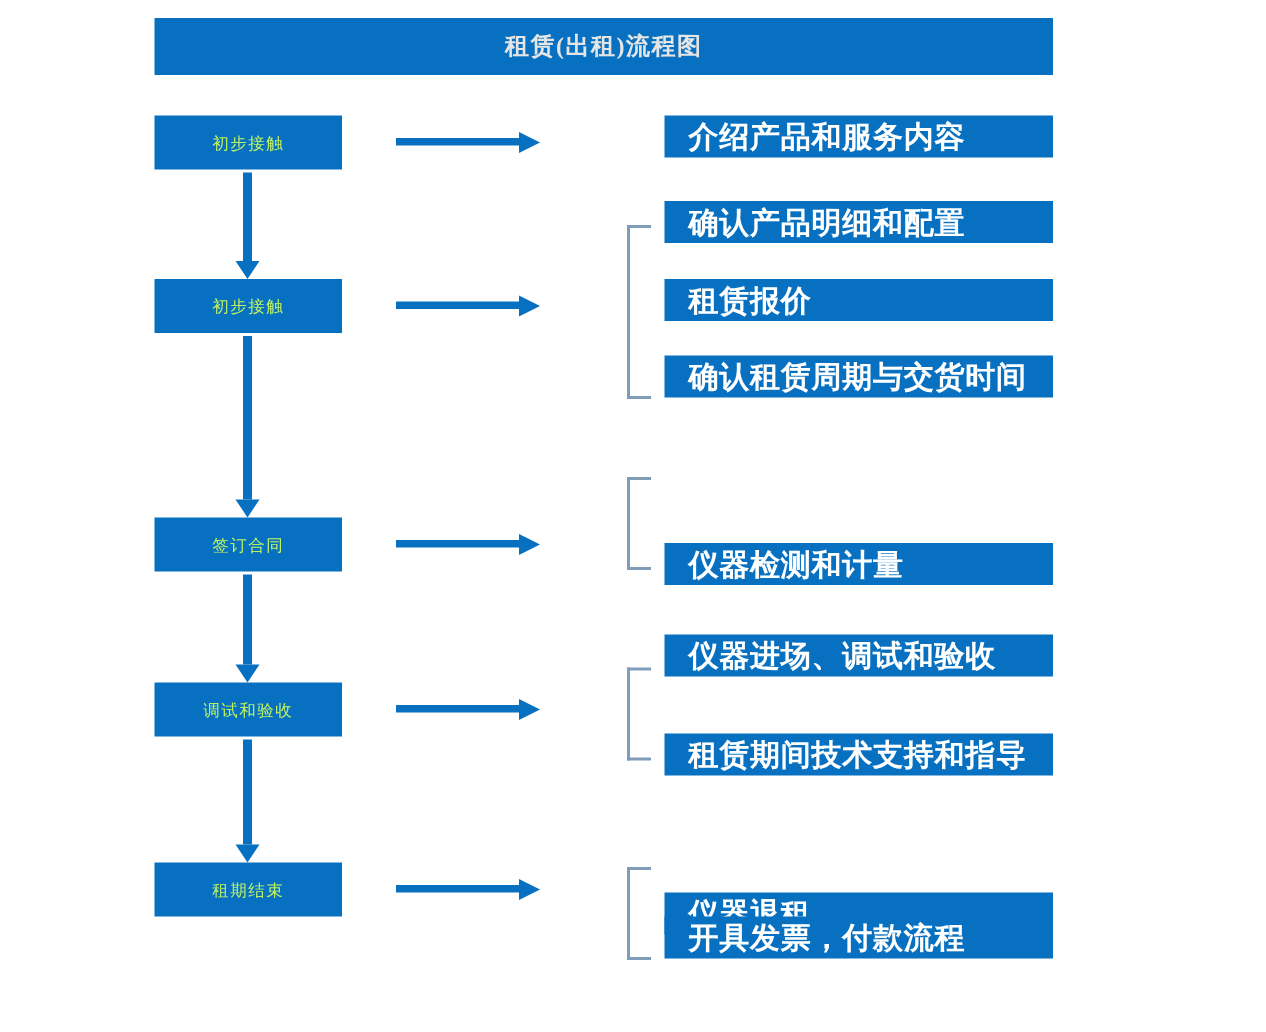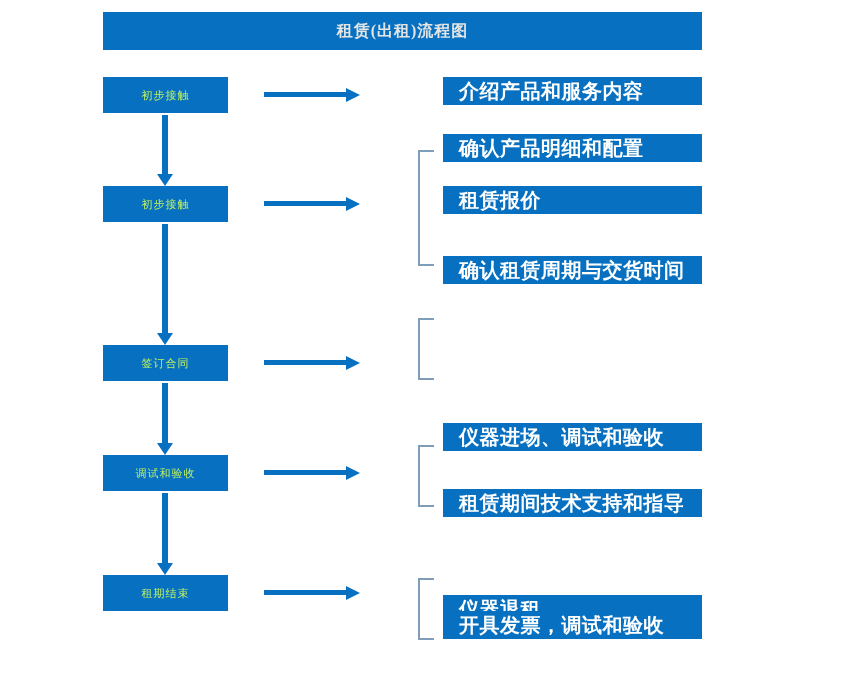--- a/index.html
+++ b/index.html
@@ -190,25 +190,26 @@
   <div class="bracket" style="top:318px; height:62px;"></div>
   <div class="bracket" style="top:445px; height:62px;"></div>
   <div class="bracket" style="top:578px; height:62px;"></div>
 
   <div class="detail-box" style="top:77px;">介绍产品和服务内容</div>
 
   <div class="detail-box" style="top:186px;">租赁报价</div>
 
   <div class="detail-box" style="top:134px;">确认产品明细和配置</div>
 
-  <div class="detail-box" style="top:256px;">确认租赁周期与交货时间</div>
-
-
+  <div class="detail-box" style="top:237px;">确认租赁周期与交货时间</div>
+
+
+  <div class="detail-box" style="top:362px;">仪器检测和计量</div>
 
   <div class="detail-box" style="top:423px;">仪器进场、调试和验收</div>
 
   <div class="detail-box" style="top:489px;">租赁期间技术支持和指导</div>
 
   <div class="detail-box" style="top:595px;">仪器退租</div>
 
-  <div class="detail-box" style="top:611px;">开具发票，调试和验收</div>
+  <div class="detail-box" style="top:611px;">开具发票，付款流程</div>
 
 </div>
 
 </body></html>

